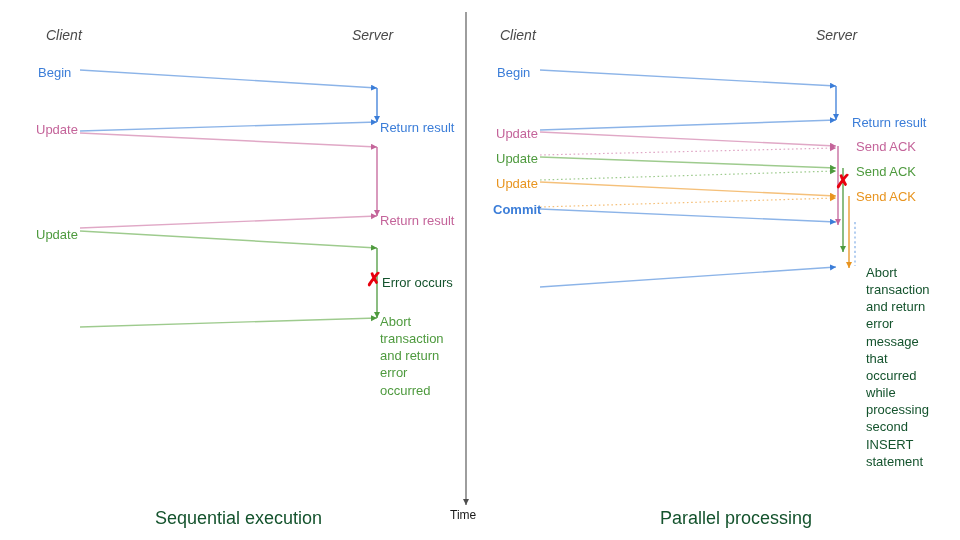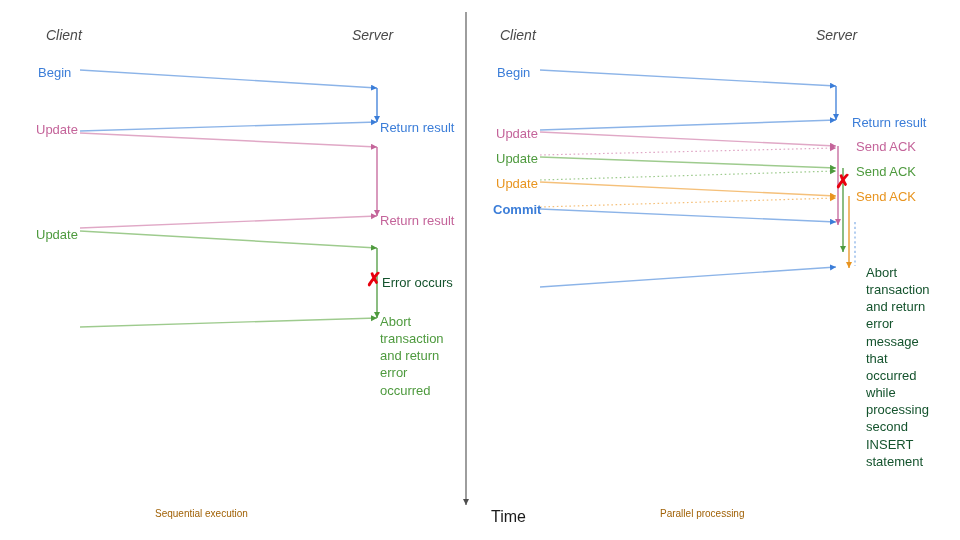--- a/index.html
+++ b/index.html
@@ -32,30 +32,29 @@
     font-size: 13px;
     white-space: nowrap;
     line-height: 1.32;
   }
   .msg-label.multiline {
     white-space: normal;
     width: 62px;
   }
   .caption {
     position: absolute;
-    font-size: 10px;
-    color: #a16207;
+    font-size: 18px;
+    color: #14532d;
     white-space: nowrap;
   }
   .time-label {
     position: absolute;
-    font-size: 16px;
+    font-size: 12px;
     color: #1a1a1a;
     white-space: nowrap;
-    margin-left: 41px;
   }
   .xmark {
     position: absolute;
     font-size: 19px;
     font-weight: bold;
     color: #e8000d;
     line-height: 1;
     white-space: nowrap;
   }
 </style>

